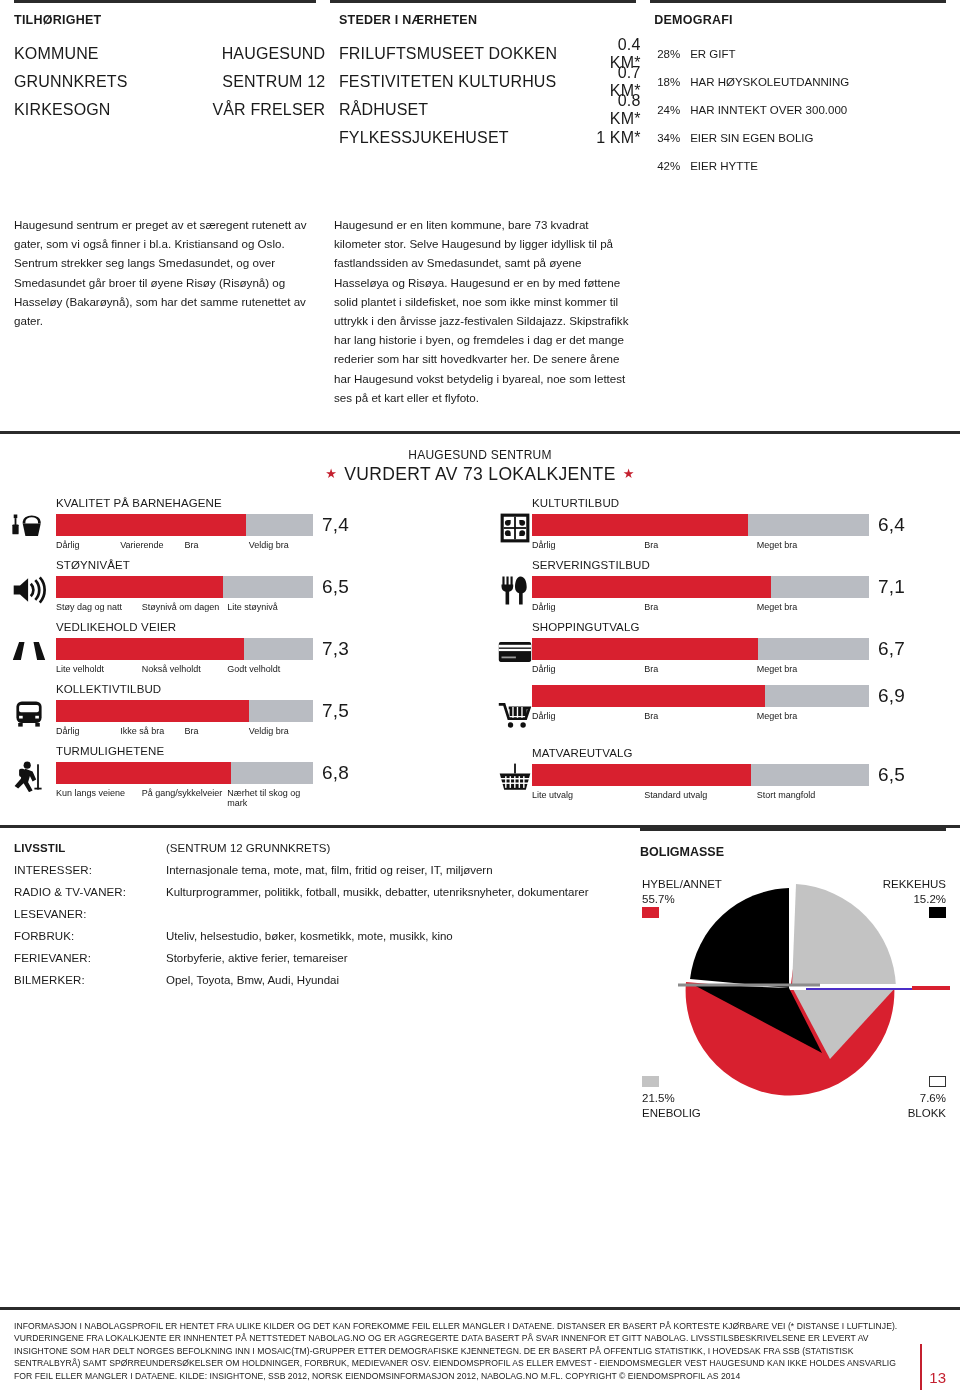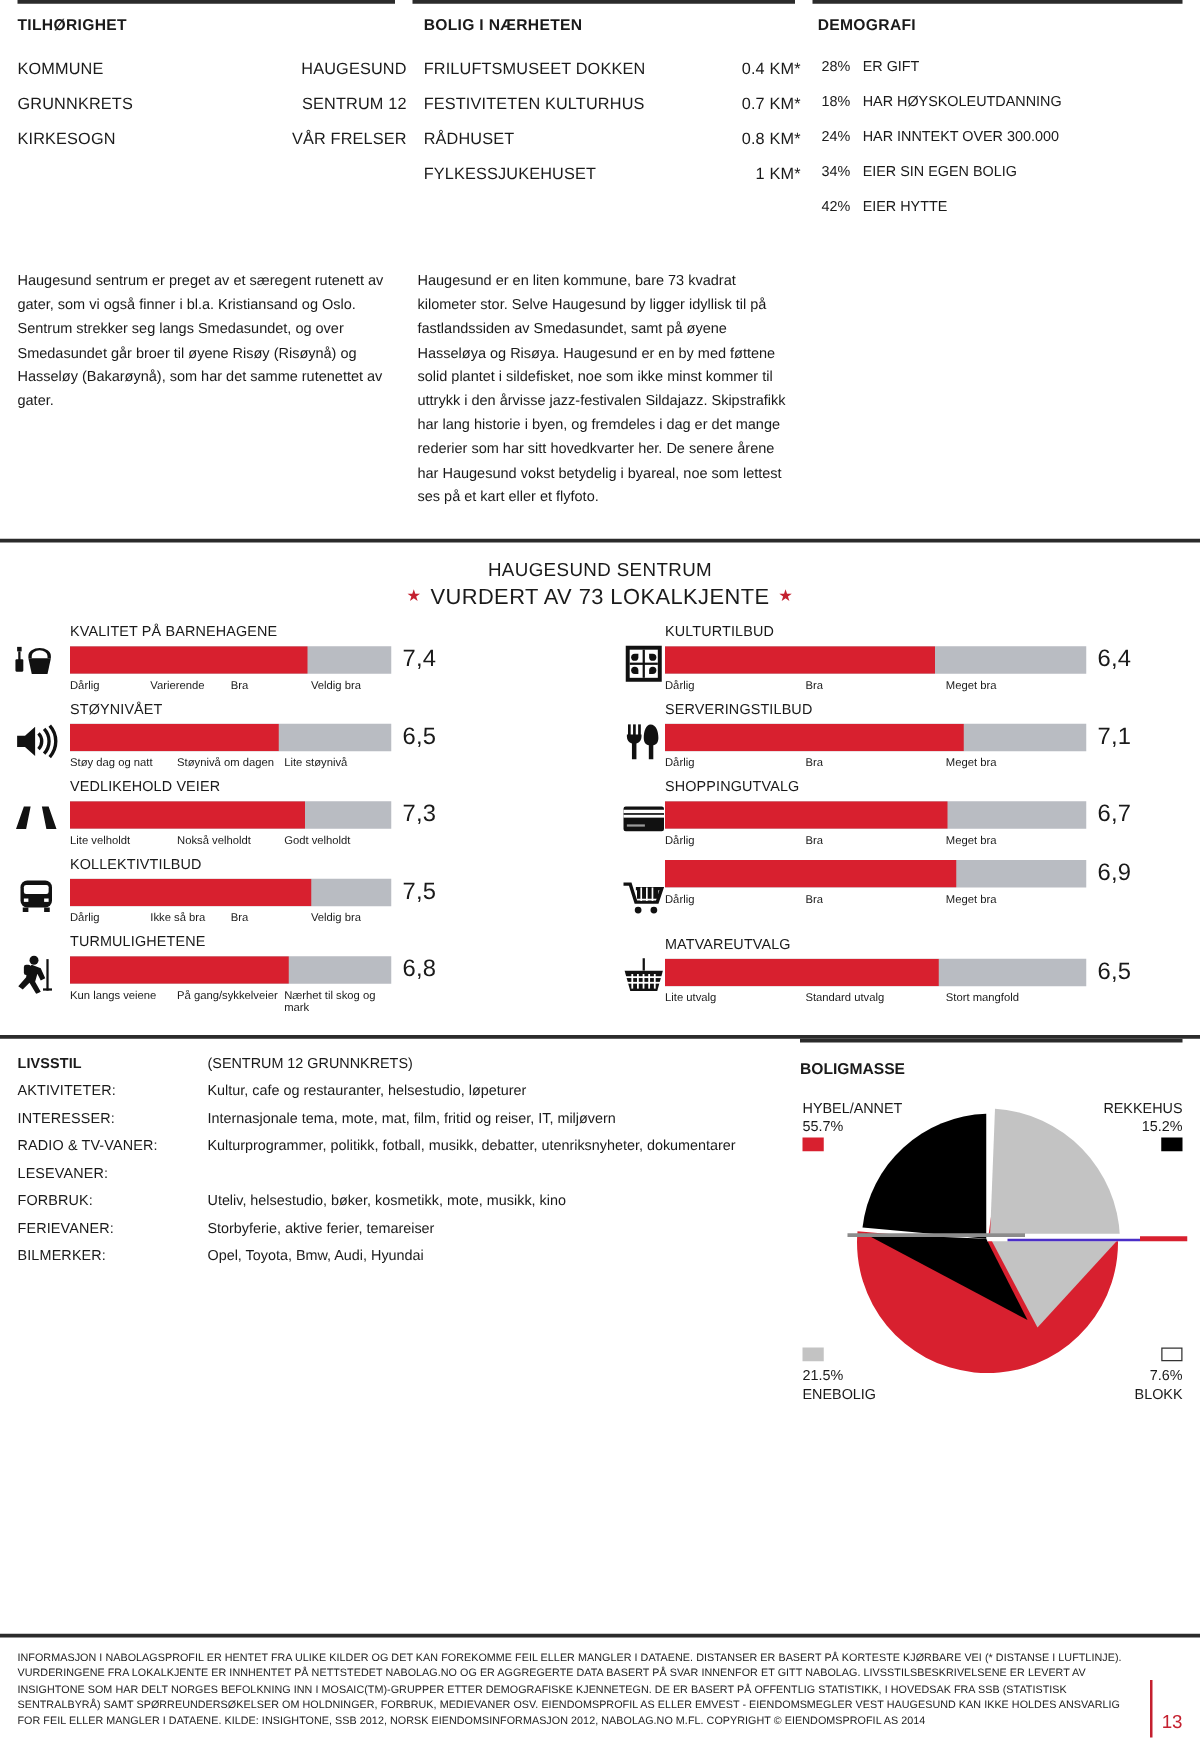--- a/index.html
+++ b/index.html
@@ -27,41 +27,41 @@
   .col-head-rules .rule { }
   .hr-a { width:306px; }
   .hr-b { width:310px; }
   .hr-c { width:300px; }
   .hr-gap { width:14px; }
 
   .head-row { display:flex; padding-top:10px; }
   .head-row .sec-title { display:block; }
 
   .kv-rows { padding-top:20px; }
-  .kv { display:flex; font-size:13px; letter-spacing:.01em; margin-bottom:14px; height:14px; align-items:center;justify-content:center; }
+  .kv { display:flex; font-size:16px; letter-spacing:.01em; margin-bottom:14px; height:14px; align-items:center;justify-content:center; }
   .kv .k { flex:1; }
   .kv .v { text-align:right; }
 
   .near .kv .k { flex:1; }
   .near .kv .v { width:58px; text-align:right; }
 
   .demo-row { display:flex; font-size:11.5px; margin-bottom:14px; height:14px; align-items:center; }
   .demo-row .pct { width:36px; text-align:right; padding-right:10px; }
   .demo-row .lbl { }
 
   
   .paras { display:flex; padding-top:28px; }
   .para { font-size:11.6px; line-height:19.2px; }
   .para-1 { width:320px; padding-right:18px; }
   .para-2 { width:300px; }
 
   
   #ratings { margin-top:24px; border-top:3px solid #2b2b2b; border-bottom:3px solid #2b2b2b; padding:14px 0 16px 0; }
   .rat-head { text-align:center; }
-  .rat-head .l1 { font-size:15px; letter-spacing:.02em; }
+  .rat-head .l1 { font-size:12px; letter-spacing:.02em; }
   .rat-head .l2 { font-size:17.5px; letter-spacing:.02em; margin-top:2px; }
   .star { color:#c4202f; font-size:13px; vertical-align:2px; padding:0 7px; }
 
   .rat-grid { display:flex; margin-top:12px; }
   .rat-col { width:480px; }
   .rat-item { position:relative; height:62px; padding-left:52px; }
   .rat-col.left .rat-item { padding-left:56px; }
   .rat-icon { position:absolute; left:10px; top:14px; width:38px; height:34px; display:flex; align-items:center; justify-content:center; }
   .rat-col.right .rat-icon { left:16px; }
   .rat-label { font-size:11.5px; letter-spacing:.01em; height:15px; }
@@ -116,21 +116,21 @@
     <div class="hr-gap"></div>
     <div class="rule hr-c"></div>
   </div>
 
   <div class="head-row">
     <div class="col-belong">
         <span class="sec-title">TILHØRIGHET</span>
       </div>
     <div style="width:14px"></div>
     <div class="col-near">
-        <span class="sec-title">BOLIG I NÆRHETEN</span>
+        <span class="sec-title">STEDER I NÆRHETEN</span>
       </div>
     <div style="width:14px"></div>
     <div class="col-demo">
         <span class="sec-title">DEMOGRAFI</span>
       </div>
   </div>
 
   <div class="top-cols kv-rows">
     <div class="col-belong">
       <div class="kv">
@@ -452,24 +452,20 @@
 </div>
 
 <div id="lifestyle">
   <div class="ls-left ls-top">
     <div class="ls-row first">
       <span class="ls-k">LIVSSTIL</span>
       <span class="ls-v">(SENTRUM 12 GRUNNKRETS)</span>
     </div>
     <div id="ls-rows">
         <div class="ls-row">
-          <span class="ls-k">AKTIVITETER:</span>
-                 <span class="ls-v">Kultur, cafe og restauranter, helsestudio, løpeturer</span>
-        </div>
-        <div class="ls-row">
           <span class="ls-k">INTERESSER:</span>
                  <span class="ls-v">Internasjonale tema, mote, mat, film, fritid og reiser, IT, miljøvern</span>
         </div>
         <div class="ls-row">
           <span class="ls-k">RADIO &amp; TV-VANER:</span>
                  <span class="ls-v">Kulturprogrammer, politikk, fotball, musikk, debatter, utenriksnyheter, dokumentarer</span>
         </div>
         <div class="ls-row">
           <span class="ls-k">LESEVANER:</span>
         </div>

